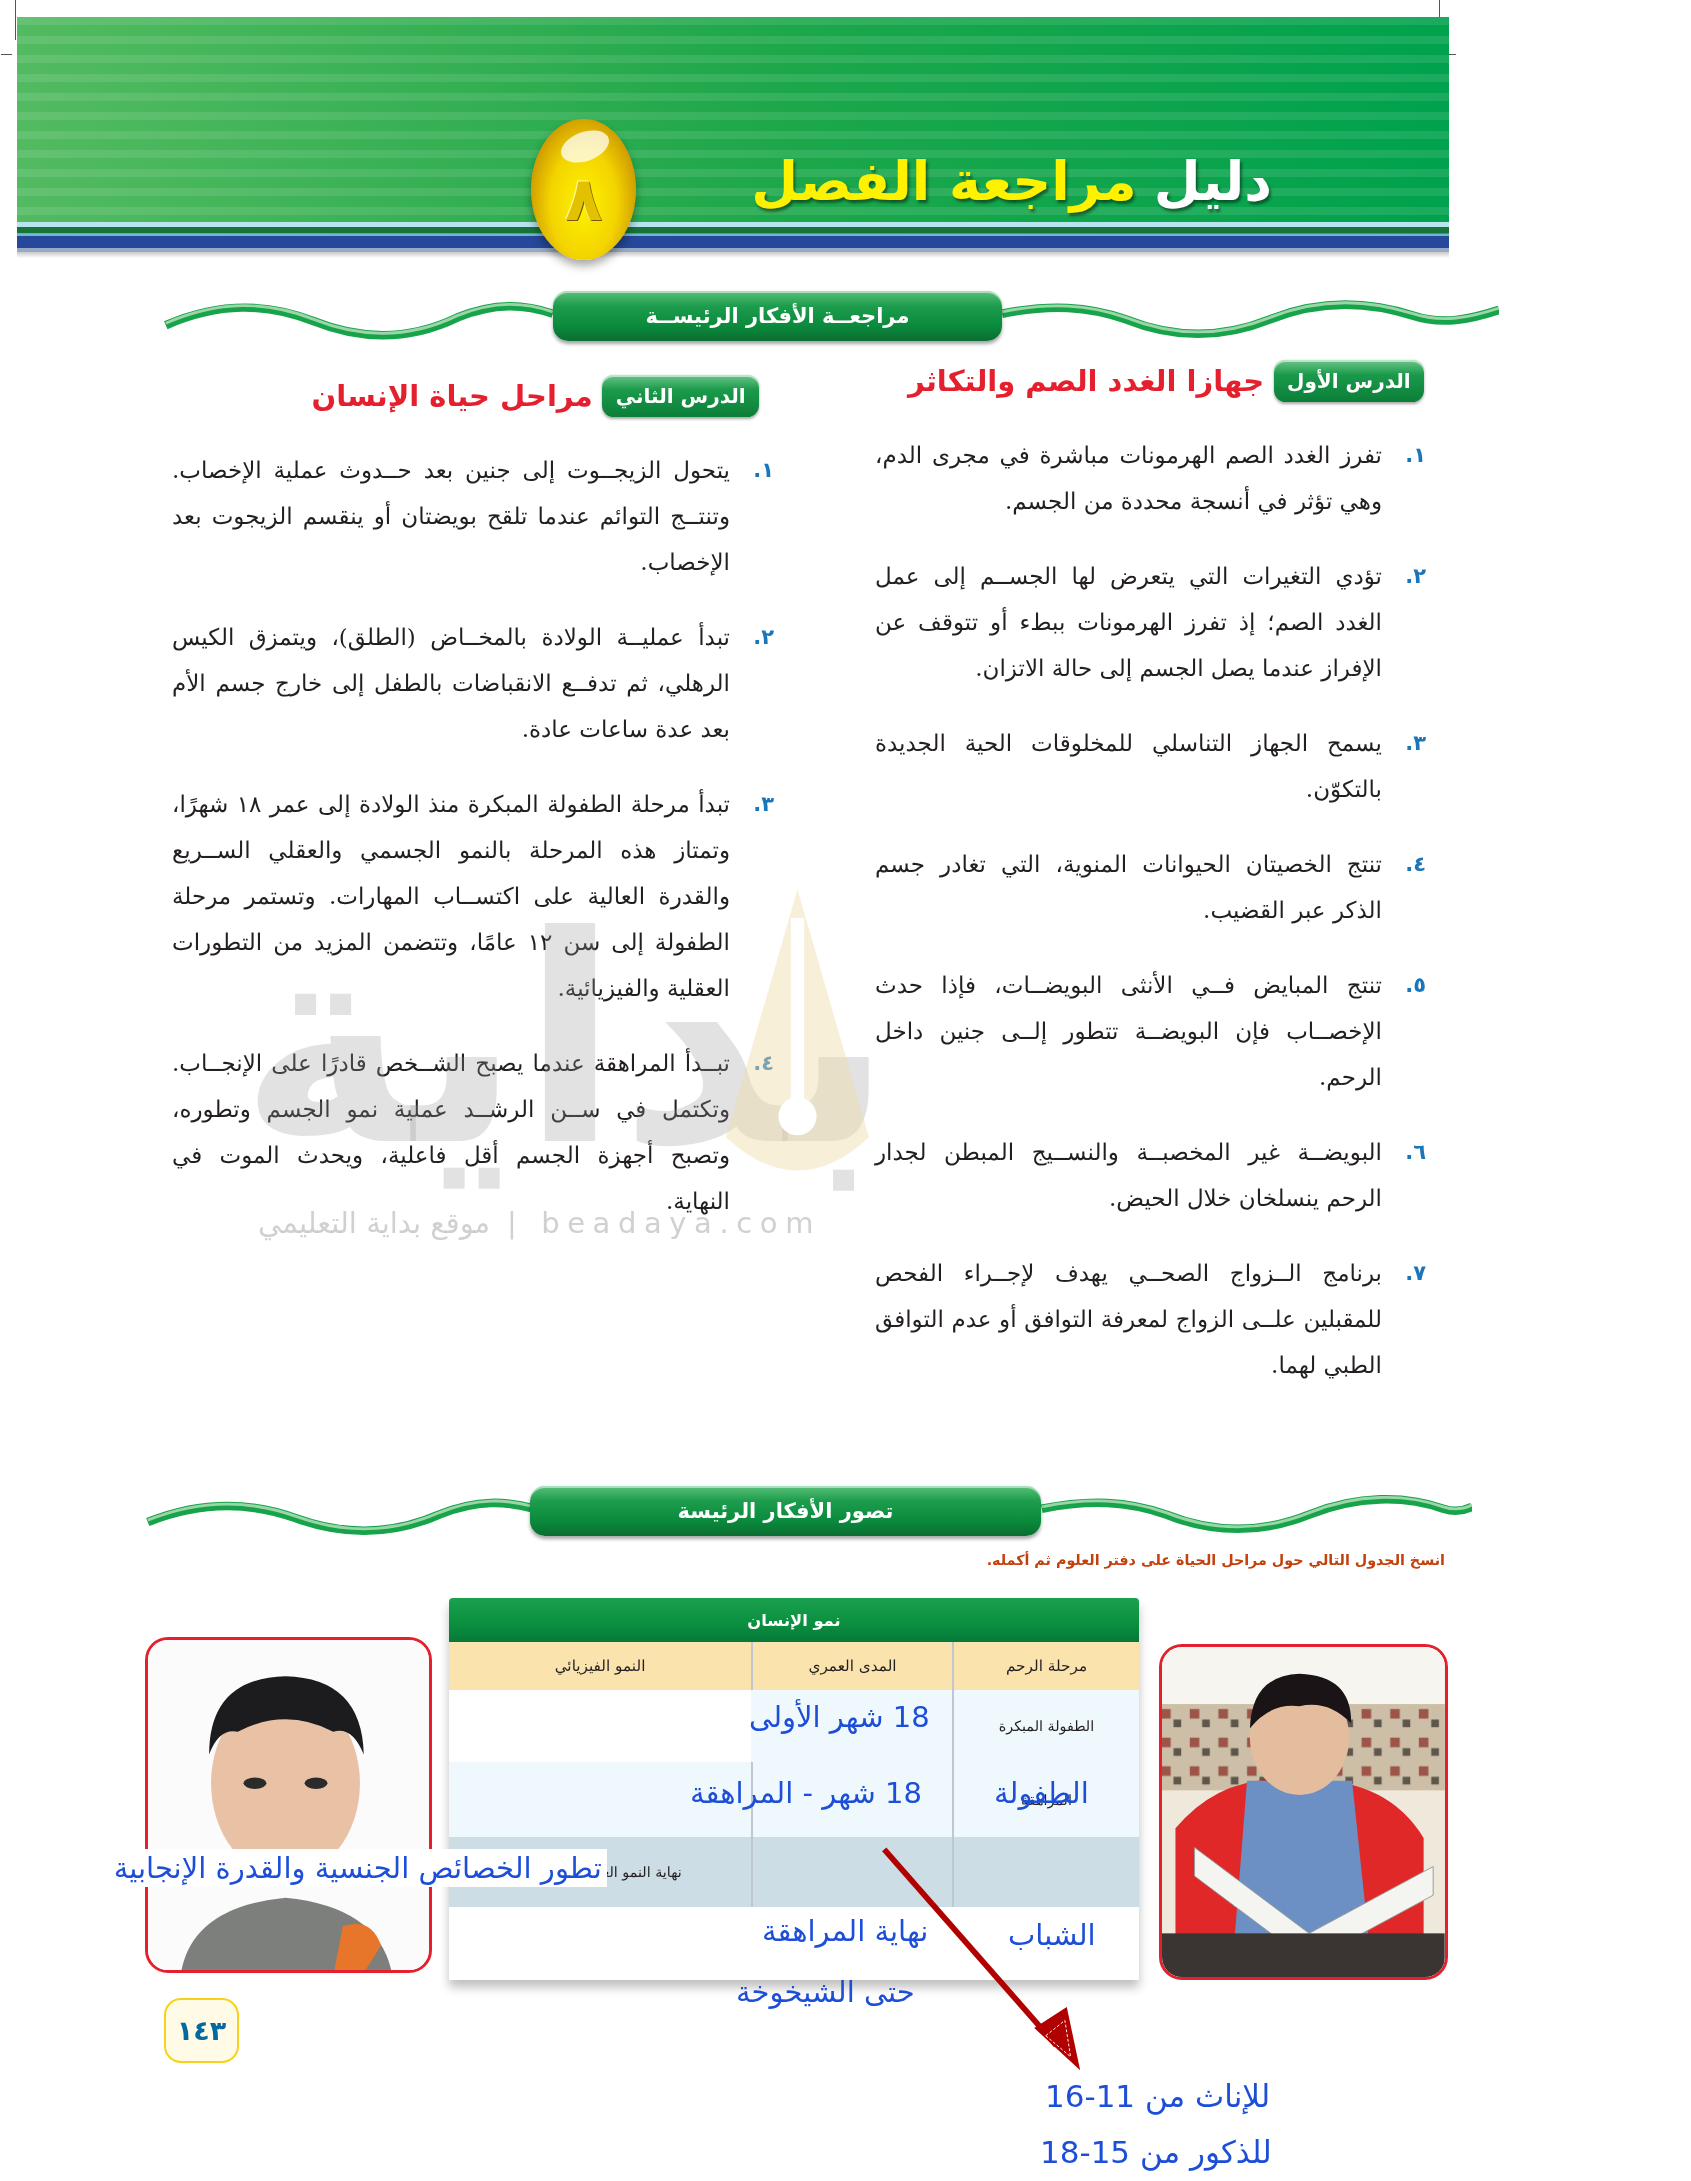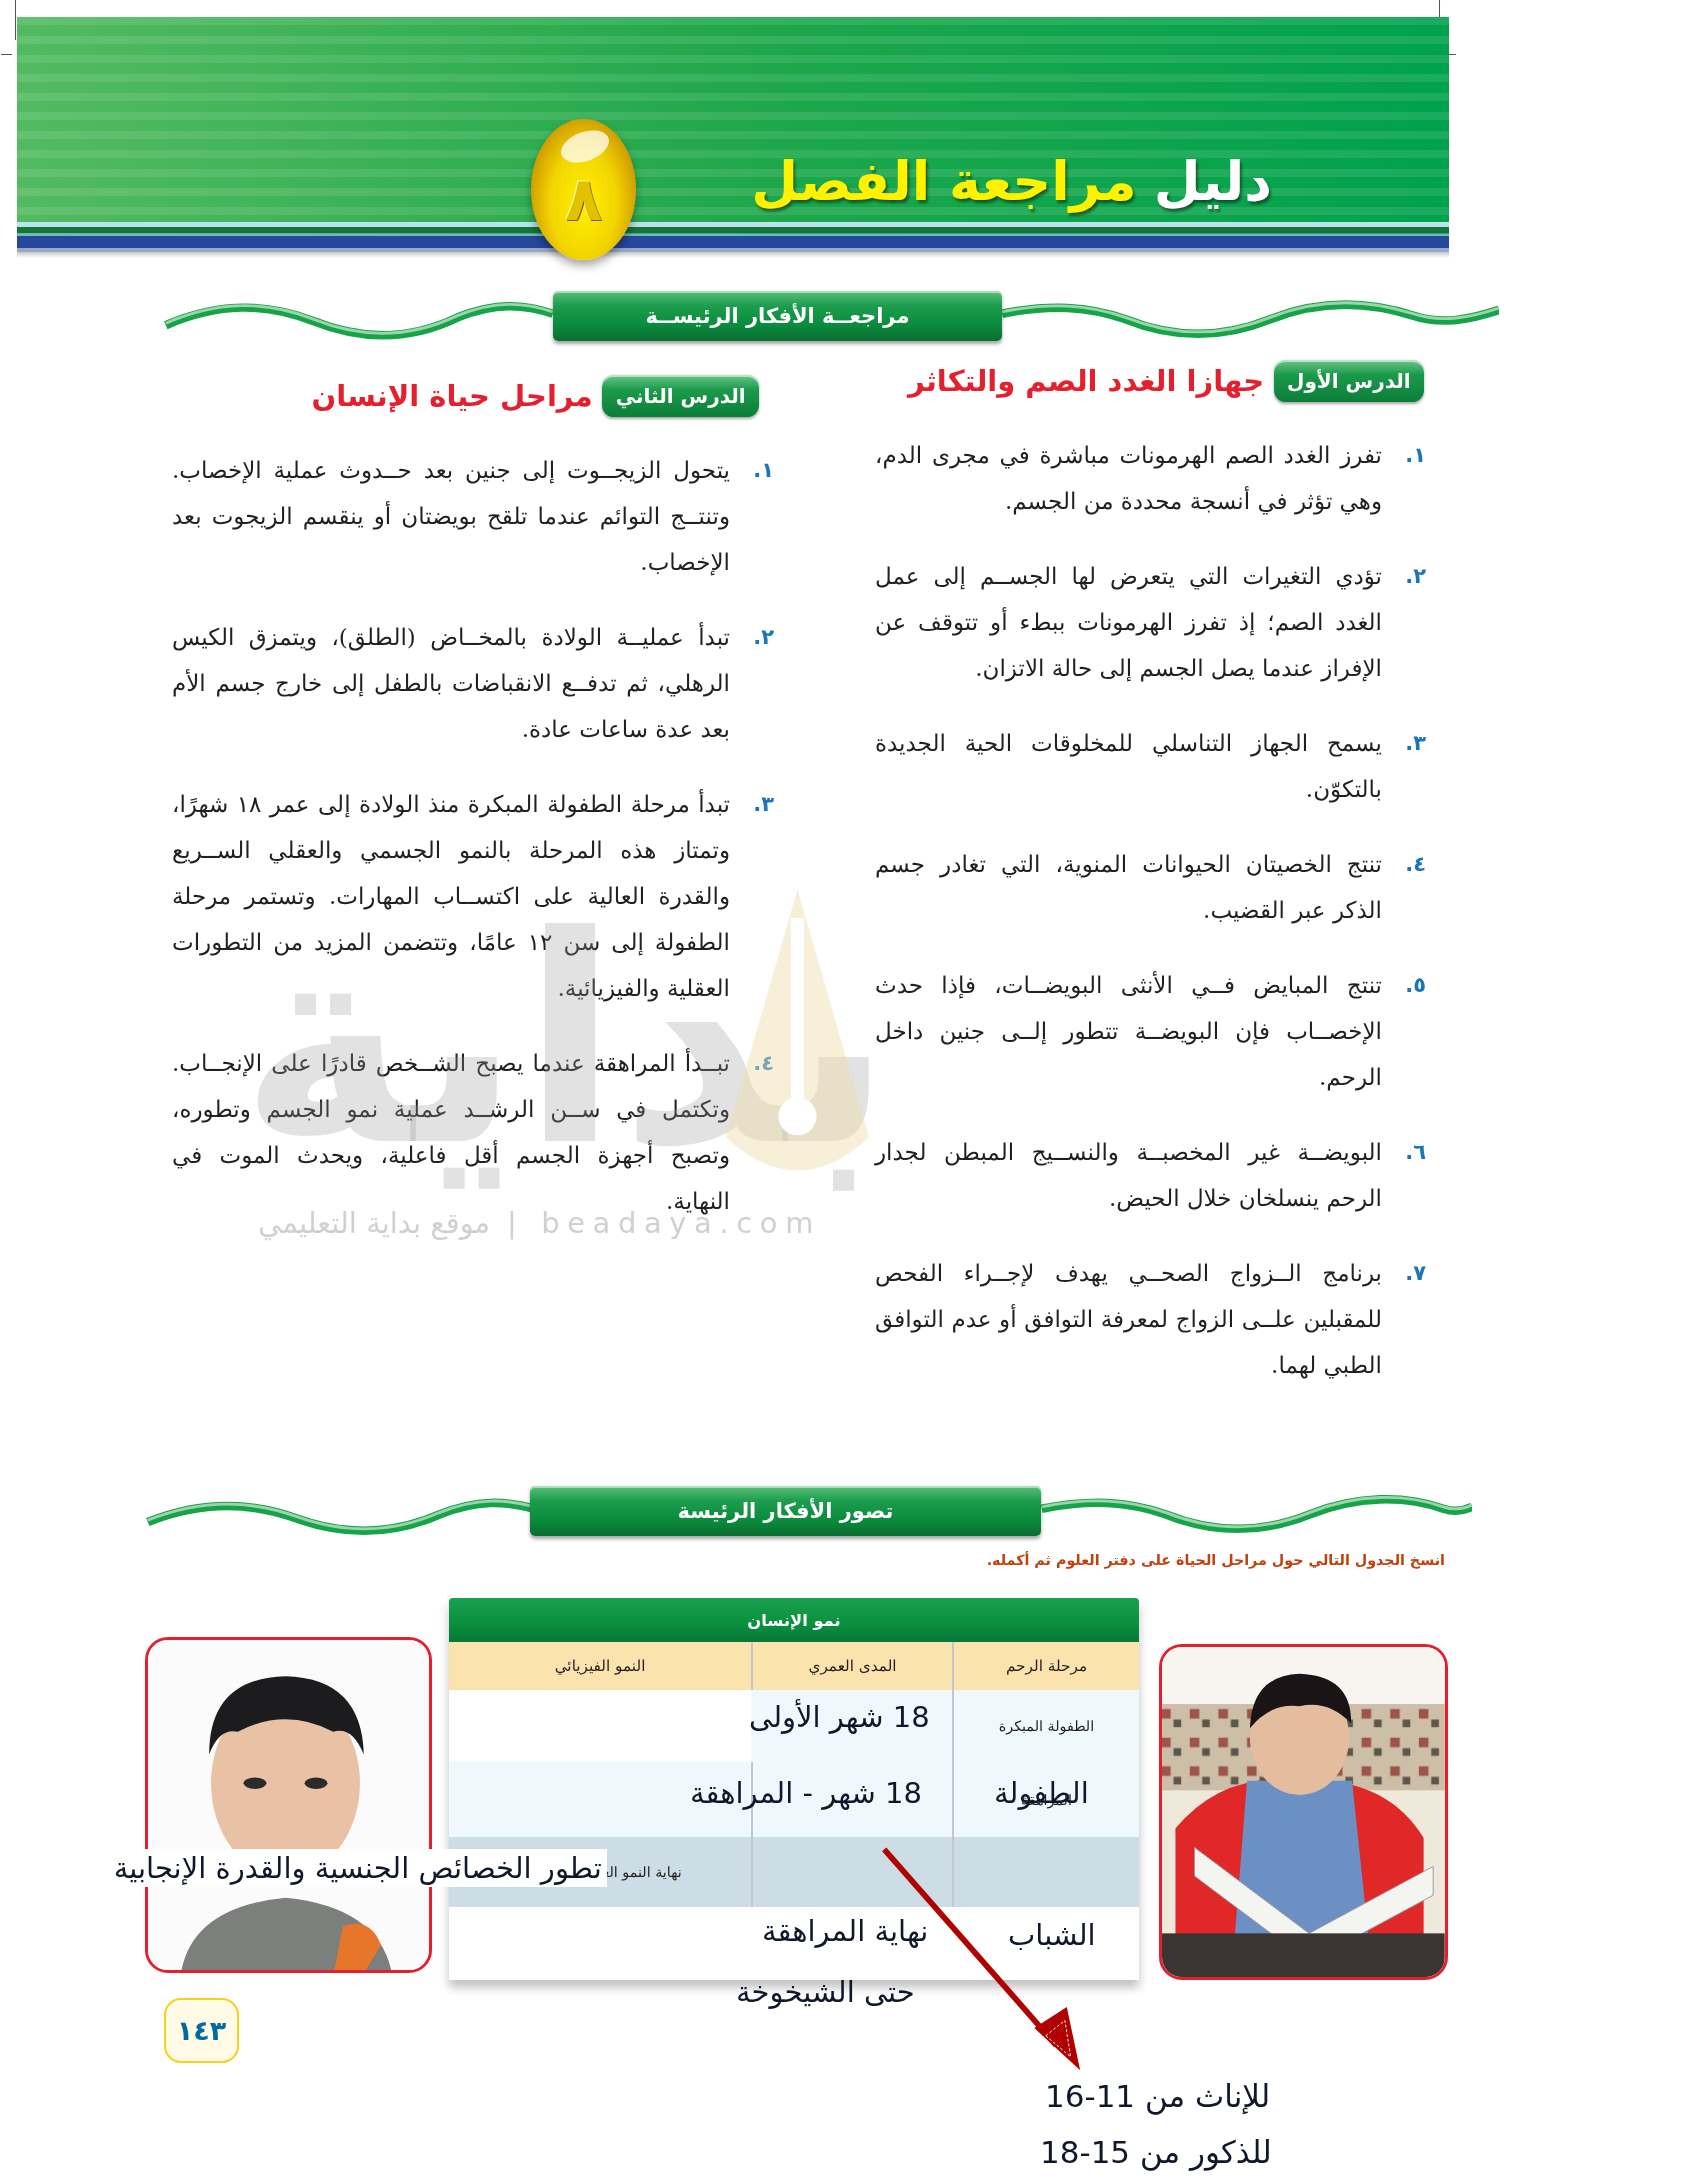--- a/index.html
+++ b/index.html
@@ -50,21 +50,21 @@
     display: flex; flex-direction: row; align-items: center; justify-content: flex-start; gap: 17px;
     direction: rtl;
   }
   .banner-title .t-white { font-family: "DejaVu Sans", sans-serif; font-weight: bold; font-size: 54px; color: #ffffff; text-shadow: 1.9px 2.9px 2.9px rgba(0,0,0,0.45); }
   .banner-title .t-yellow { font-family: "DejaVu Sans", sans-serif; font-weight: bold; font-size: 54px; color: #fff200; text-shadow: 1.9px 2.9px 2.9px rgba(0,0,0,0.45); }
 
   
   .wave-header { position: absolute; height: 67px; }
   .wave-header svg { position: absolute; left: 0; top: 0; }
   .pill {
-    position: absolute; height: 50px; border-radius: 5px;
+    position: absolute; height: 50px; border-radius: 15px;
     background: linear-gradient(180deg, #5bc17a 0%, #1c9c4c 30%, #0a8a3c 70%, #0b6d31 100%);
     box-shadow: 0 2.9px 3.8px rgba(0,0,0,0.35), inset 0 1.9px 0 rgba(255,255,255,0.5);
     display: flex; align-items: center; justify-content: center;
     color: #ffffff; font-weight: bold; font-size: 21px;
   }
 
   
   .lesson-head { position: absolute; height: 46px; display: flex; align-items: center; direction: rtl; gap: 9.6px; }
   .lesson-tag {
     height: 42px; padding: 0 13.4px; border-radius: 11.5px;
@@ -106,21 +106,21 @@
   .c3 { width: 302px; }
   .tbl-head .tbl-cell { background: #fbe3ad; height: 48px; font-size: 15.3px; }
   .row-a .tbl-cell { background: #eef8fd; }
   .row-b .tbl-cell { background: #cddde6; }
   .r1 .tbl-cell { height: 72px; }
   .r2 .tbl-cell { height: 75px; }
   .r3 .tbl-cell { height: 75px; }
   .r4 .tbl-cell { height: 70px; }
 
   
-  .anno { position: absolute; color: #0f172a; font-family: "DejaVu Sans", sans-serif; white-space: nowrap; direction: rtl; }
+  .anno { position: absolute; color: #1d4ed8; font-family: "DejaVu Sans", sans-serif; white-space: nowrap; direction: rtl; }
   .anno-big { font-size: 29px; }
   .anno-white-bg { background: #ffffff; padding: 1.9px 5.7px; }
 
   
   .photo {
     position: absolute; border: 3.8px solid #e5202e; border-radius: 23px; overflow: hidden;
   }
   .photo-left { left: 145px; top: 1637px; width: 287px; height: 336px; background: #fafafa; }
   .photo-right { left: 1159px; top: 1644px; width: 289px; height: 336px; background: #e8e1d4; }
 

